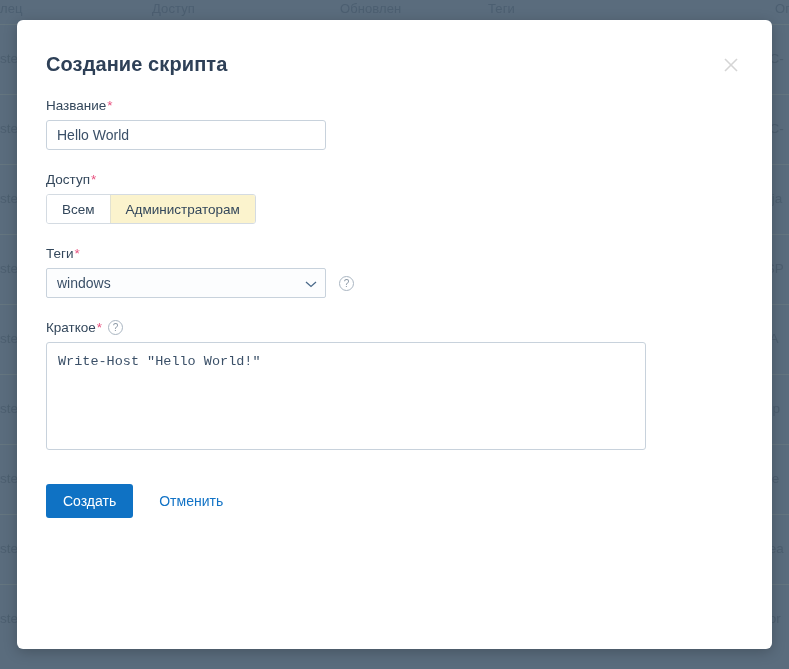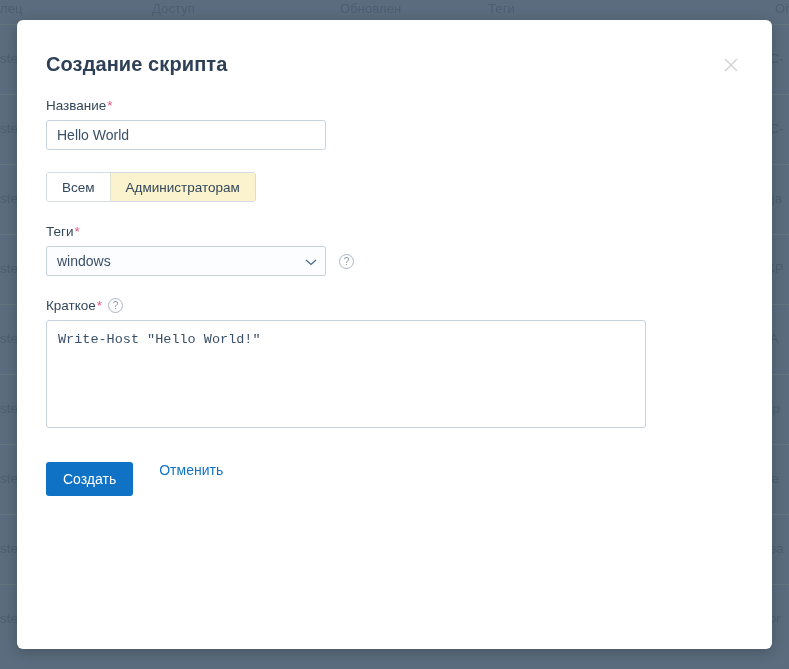--- a/index.html
+++ b/index.html
@@ -215,21 +215,21 @@
     font-size: 13.5px;
     color: #3b5068;
     line-height: 1.45;
     padding: 9px 11px;
   }
 
   
   .footer {
     margin-top: 30px;
     display: flex;
-    align-items: flex-start;
+    align-items: center;
     gap: 22px;
   }
   #create-btn {
     font-family: "Liberation Sans", sans-serif;
     background: #0f72c4;
     color: #ffffff;
     font-size: 14px;
     border: none;
     border-radius: 3px;
     padding: 0 17px;
@@ -310,20 +310,23 @@
     </button>
 
     <div class="field">
       <div class="field-label">
         <span><span class="label-text">Название</span><span class="req">*</span></span>
       </div>
       <input id="name-input" class="txt" type="text" value="Hello World" style="">
     </div>
 
     <div class="field">
+      <div class="field-label">
+        <span><span class="label-text">Доступ</span><span class="req">*</span></span>
+      </div>
       <div class="toggle-group">
         <button class="toggle-btn">Всем</button>
         <button class="toggle-btn selected">Администраторам</button>
       </div>
     </div>
 
     <div class="field">
       <div class="field-label">
         <span><span class="label-text">Теги</span><span class="req">*</span></span>
       </div>

